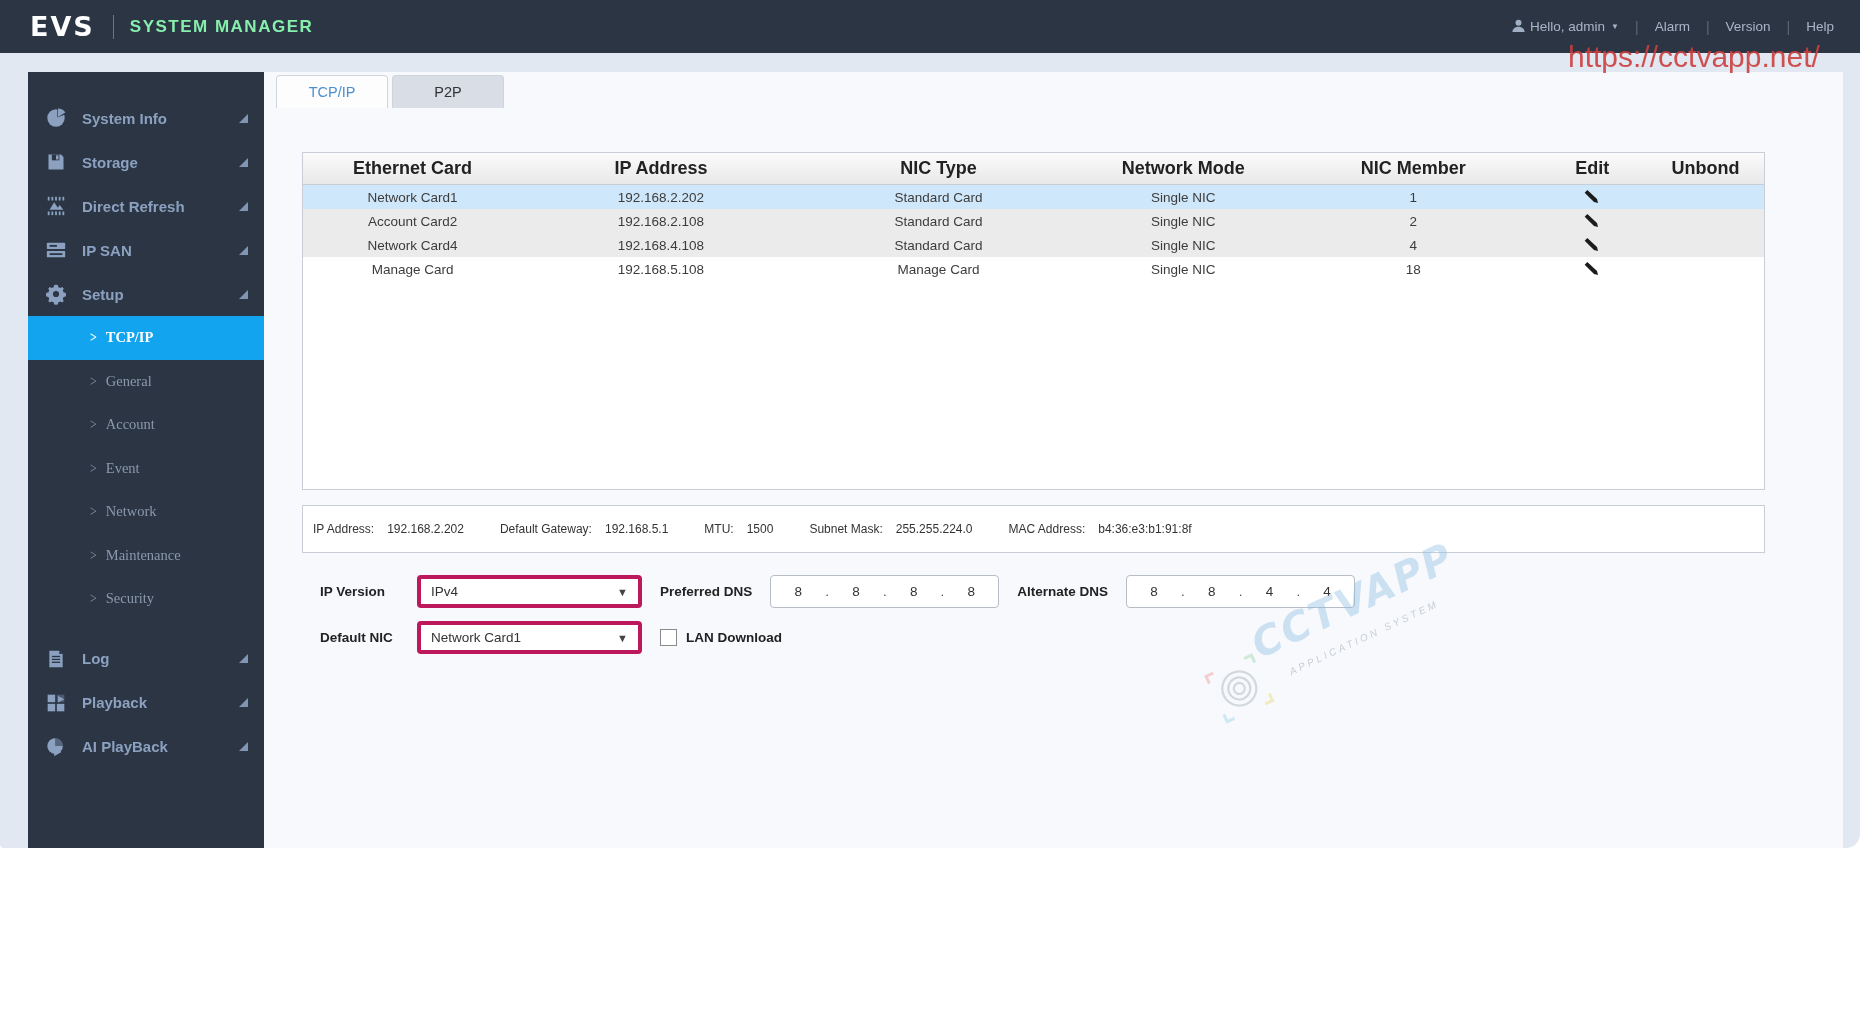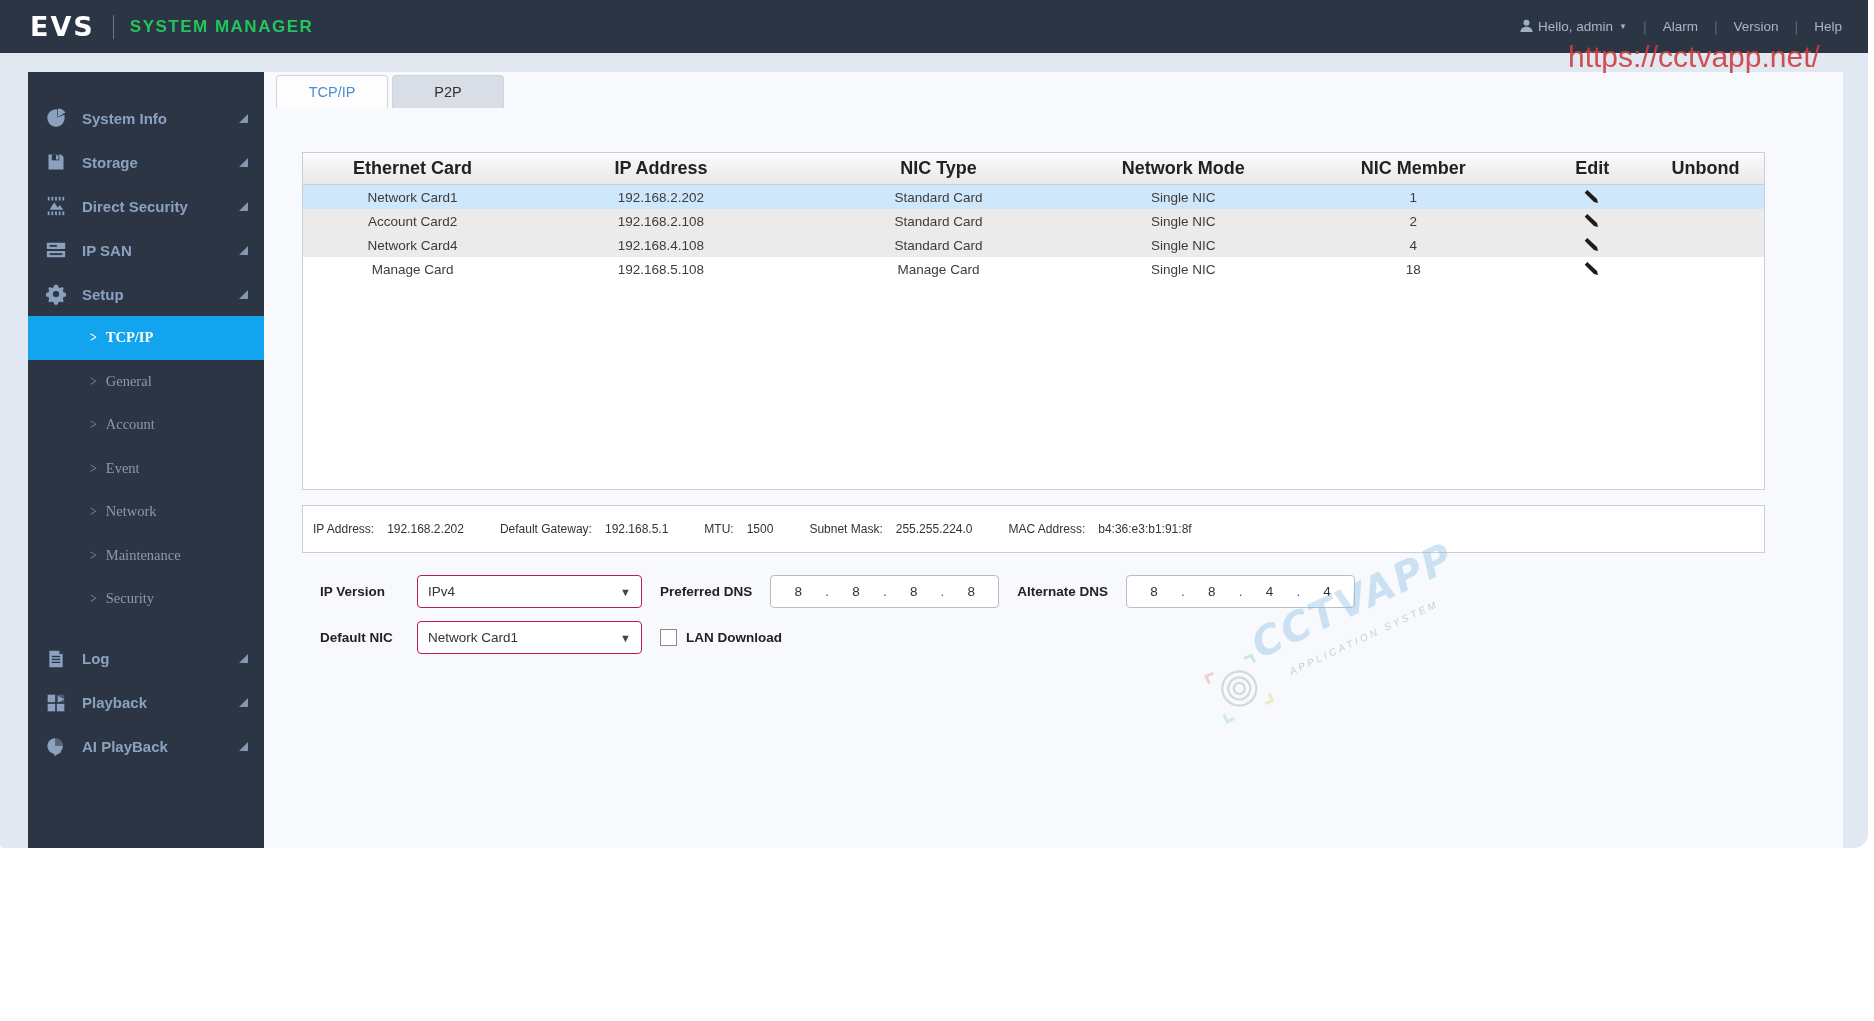--- a/index.html
+++ b/index.html
@@ -1,27 +1,27 @@
 <!DOCTYPE html>
 <html><head>
 <meta charset="utf-8">
 <style>
   html,body{margin:0;padding:0;}
   .stage{position:relative;width:1874px;height:1021px;background:#ffffff;
          font-family:"Liberation Sans",sans-serif;overflow:hidden;}
   .app{position:absolute;left:0;top:0;width:1860px;height:848px;background:#e2e8f1;
-       border-bottom-right-radius:14px;border-bottom-left-radius:4px;overflow:hidden;padding-left:8px;}
+       border-bottom-right-radius:14px;border-bottom-left-radius:4px;overflow:hidden;}
 
   
   .topbar{position:absolute;left:0;top:0;width:100%;height:53px;background:#2b3544;
           display:flex;align-items:center;}
   .logo{margin-left:30px;color:#fff;font-size:27px;font-weight:800;letter-spacing:2px;
         font-family:"DejaVu Sans",sans-serif;}
   .logo-sep{width:1px;height:24px;background:#6b7687;margin:0 16px 0 18px;}
-  .app-title{color:#22c55e;font-size:17px;letter-spacing:1.5px;font-weight:600;}
+  .app-title{color:#86efac;font-size:17px;letter-spacing:1.5px;font-weight:600;}
   .topbar-right{margin-left:auto;margin-right:26px;display:flex;align-items:center;
                 color:#a9b5c6;font-size:13.5px;}
   .topbar-right .sep{color:#5c6777;margin:0 16px;font-size:14px;}
   .top-link{cursor:pointer;color:#a9b5c6;}
   .user-chip{display:flex;align-items:center;gap:4px;cursor:pointer;}
   .caret-down{font-size:8px;color:#a9b5c6;margin-left:2px;}
 
   
   .url-watermark{position:absolute;left:1568px;top:40px;z-index:60;
                  color:rgba(203,62,62,.9);font-size:30px;font-weight:500;}
@@ -67,21 +67,21 @@
                padding-left:10px;font-size:12px;color:#333;}
   .detail-pair{display:flex;align-items:center;margin-right:36px;}
   .detail-pair .dlabel{margin-right:13px;}
 
   
   .form-row{position:absolute;left:38px;display:flex;align-items:center;}
   .row1{top:503px;}
   .row2{top:549px;}
   .flabel{font-size:13.5px;font-weight:bold;color:#222;}
   .lbl-ipver{width:115px;padding-left:18px;box-sizing:border-box;}
-  .select{width:225px;height:33px;background:#fff;border:1px solid #be185d;border-radius:4px;
+  .select{width:225px;height:33px;background:#fff;border:4px solid #be185d;border-radius:4px;
           display:flex;align-items:center;padding:0 10px;box-sizing:border-box;font-size:13.5px;
           color:#333;cursor:pointer;}
   .select .sel-caret{margin-left:auto;font-size:11px;color:#444;}
   .dns-label{margin-left:18px;margin-right:18px;}
   .dns-box{width:227px;height:31px;background:#fff;border:1px solid #b6bdc7;border-radius:4px;
            display:flex;align-items:center;justify-content:space-evenly;font-size:13.5px;color:#333;}
   .dns-box .dot{color:#555;}
   .checkbox{width:15px;height:15px;border:1px solid #8a8a8a;background:#fff;margin-left:18px;
             cursor:pointer;}
   .cb-label{margin-left:9px;}
@@ -180,21 +180,21 @@
                 <rect x="19" y="2" width="2" height="4"></rect>
                 <path d="M5 16 L10 8 L14 14 L16 11 L20 16 Z"></path>
                 <rect x="3" y="18" width="2" height="4"></rect>
                 <rect x="7" y="18" width="2" height="4"></rect>
                 <rect x="11" y="18" width="2" height="4"></rect>
                 <rect x="15" y="18" width="2" height="4"></rect>
                 <rect x="19" y="18" width="2" height="4"></rect>
               </g>
             </svg>
       </span>
-      <span class="nav-label">Direct Security</span>
+      <span class="nav-label">Direct Refresh</span>
       <span class="tri"></span>
     </div>
 
     <div class="nav-item">
       <span class="nav-icon">
         <svg width="22" height="22" viewBox="0 0 24 24">
               <g fill="#8ba1bf">
                 <rect x="2" y="4" width="20" height="7" rx="1"></rect>
                 <rect x="2" y="13" width="20" height="7" rx="1"></rect>
               </g>

